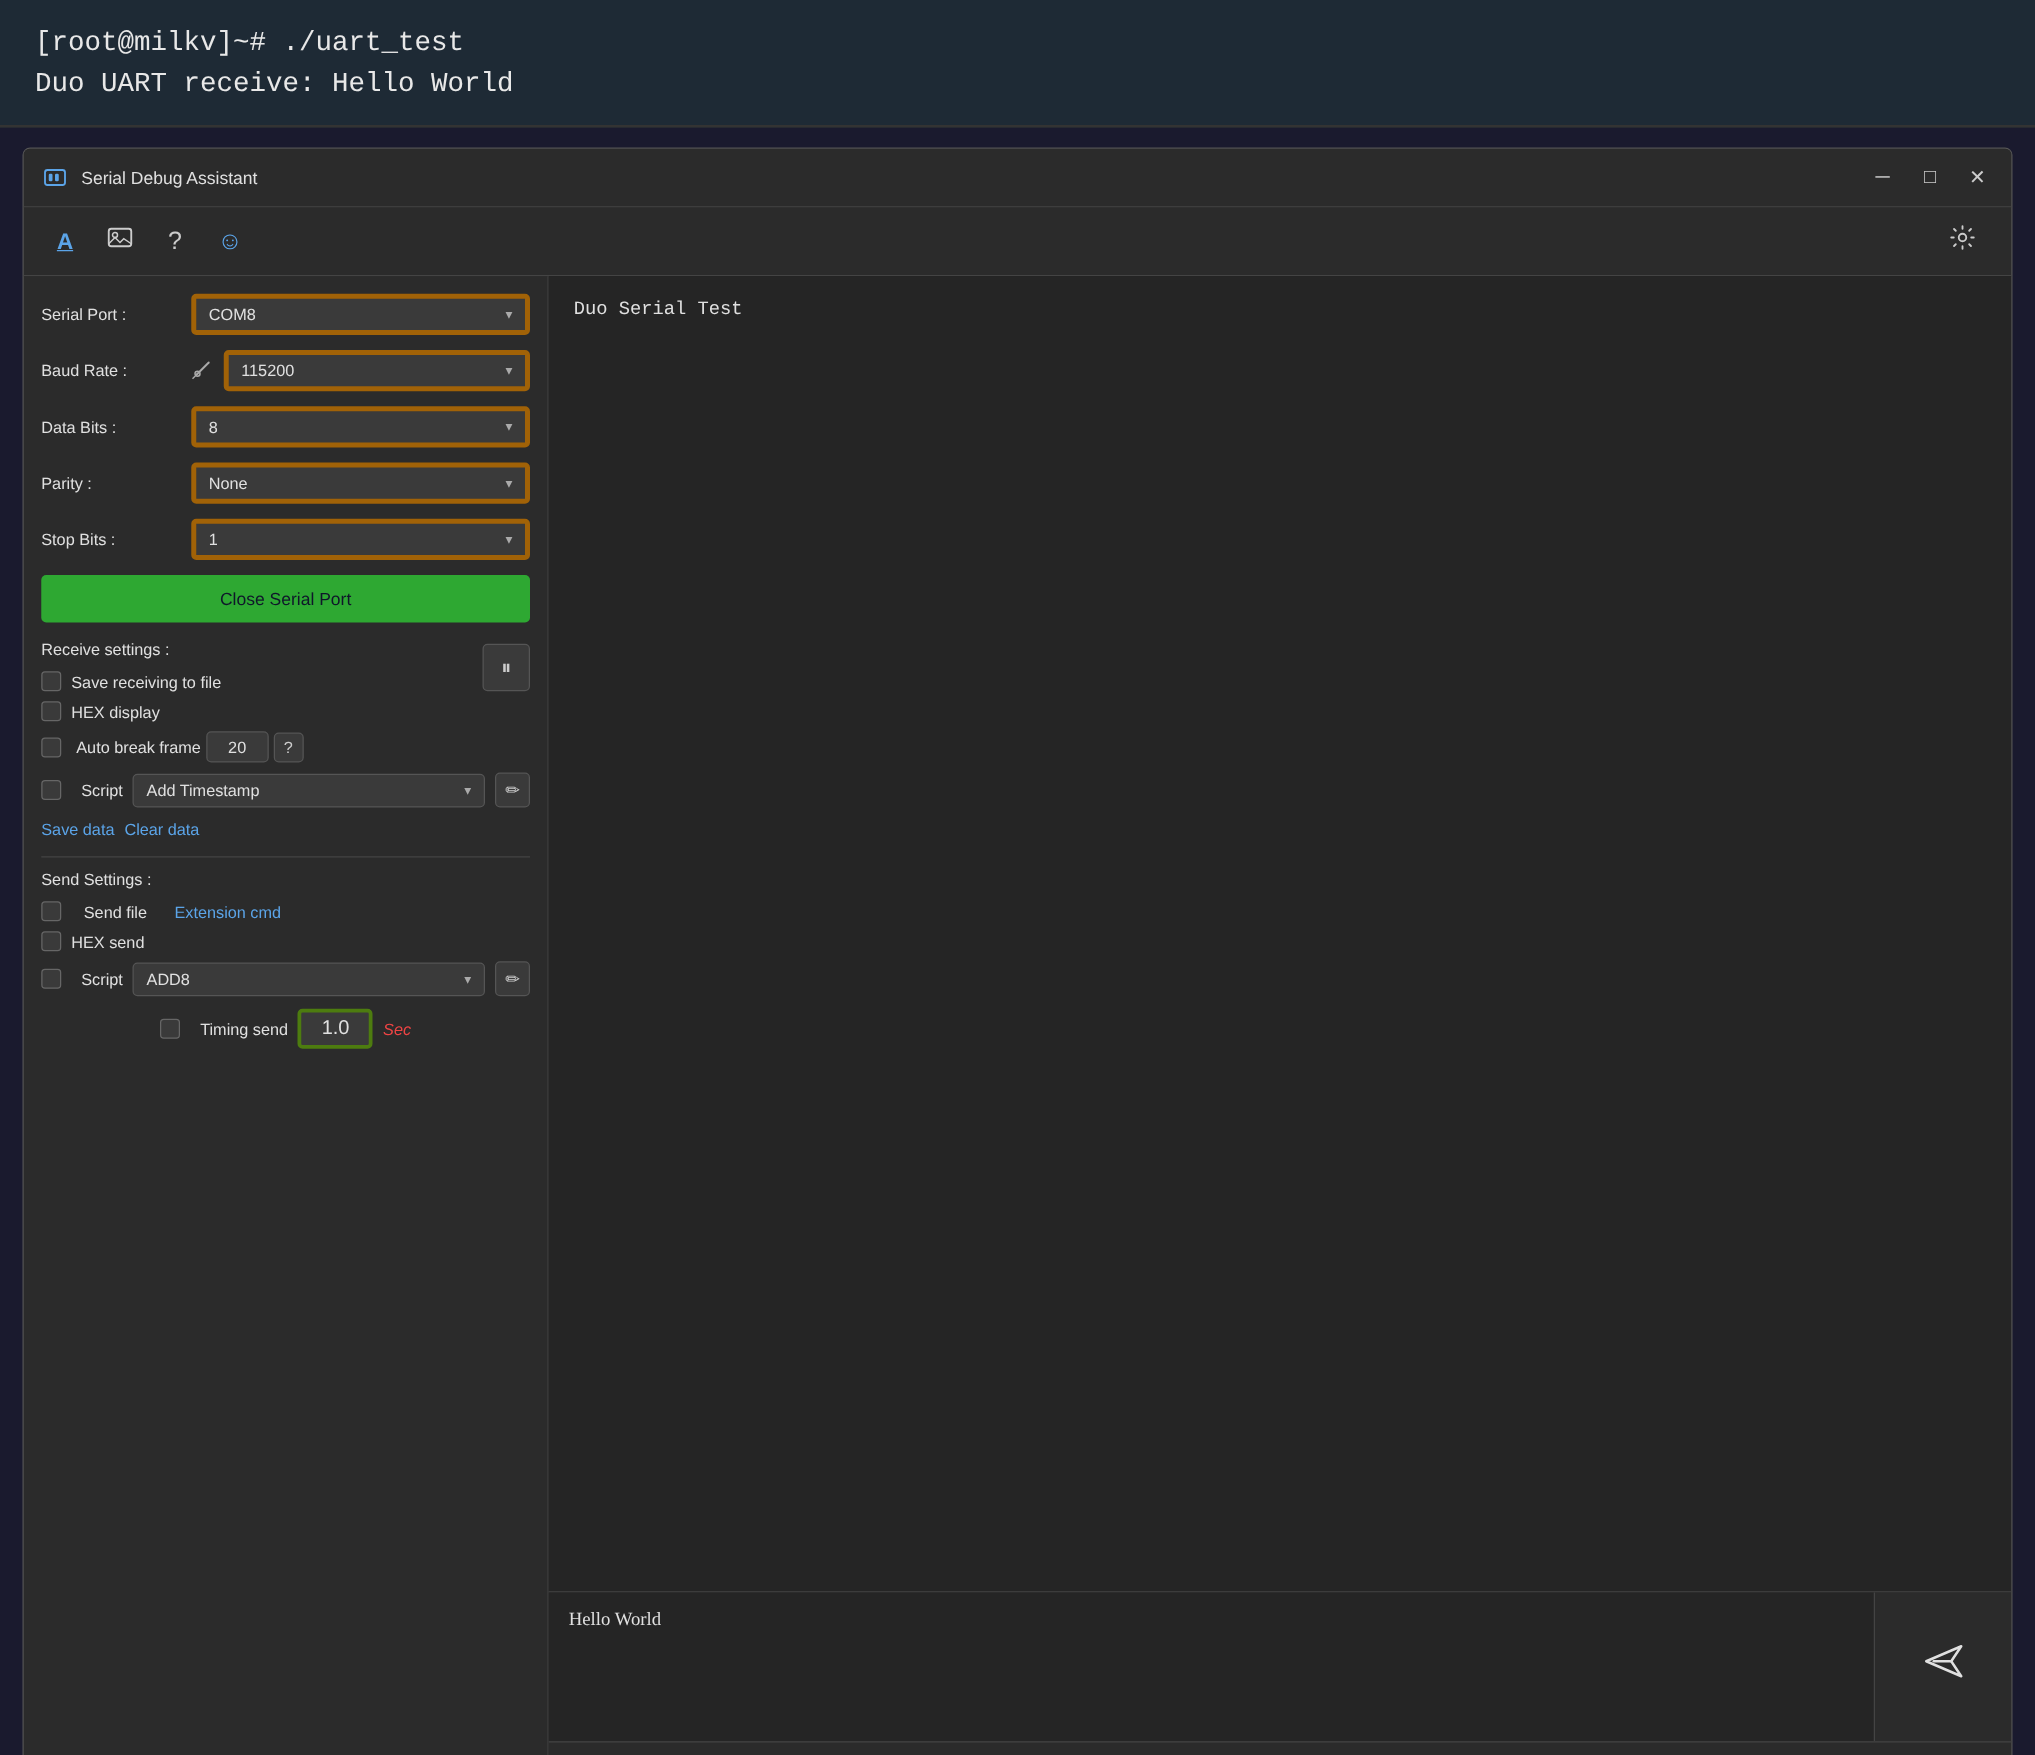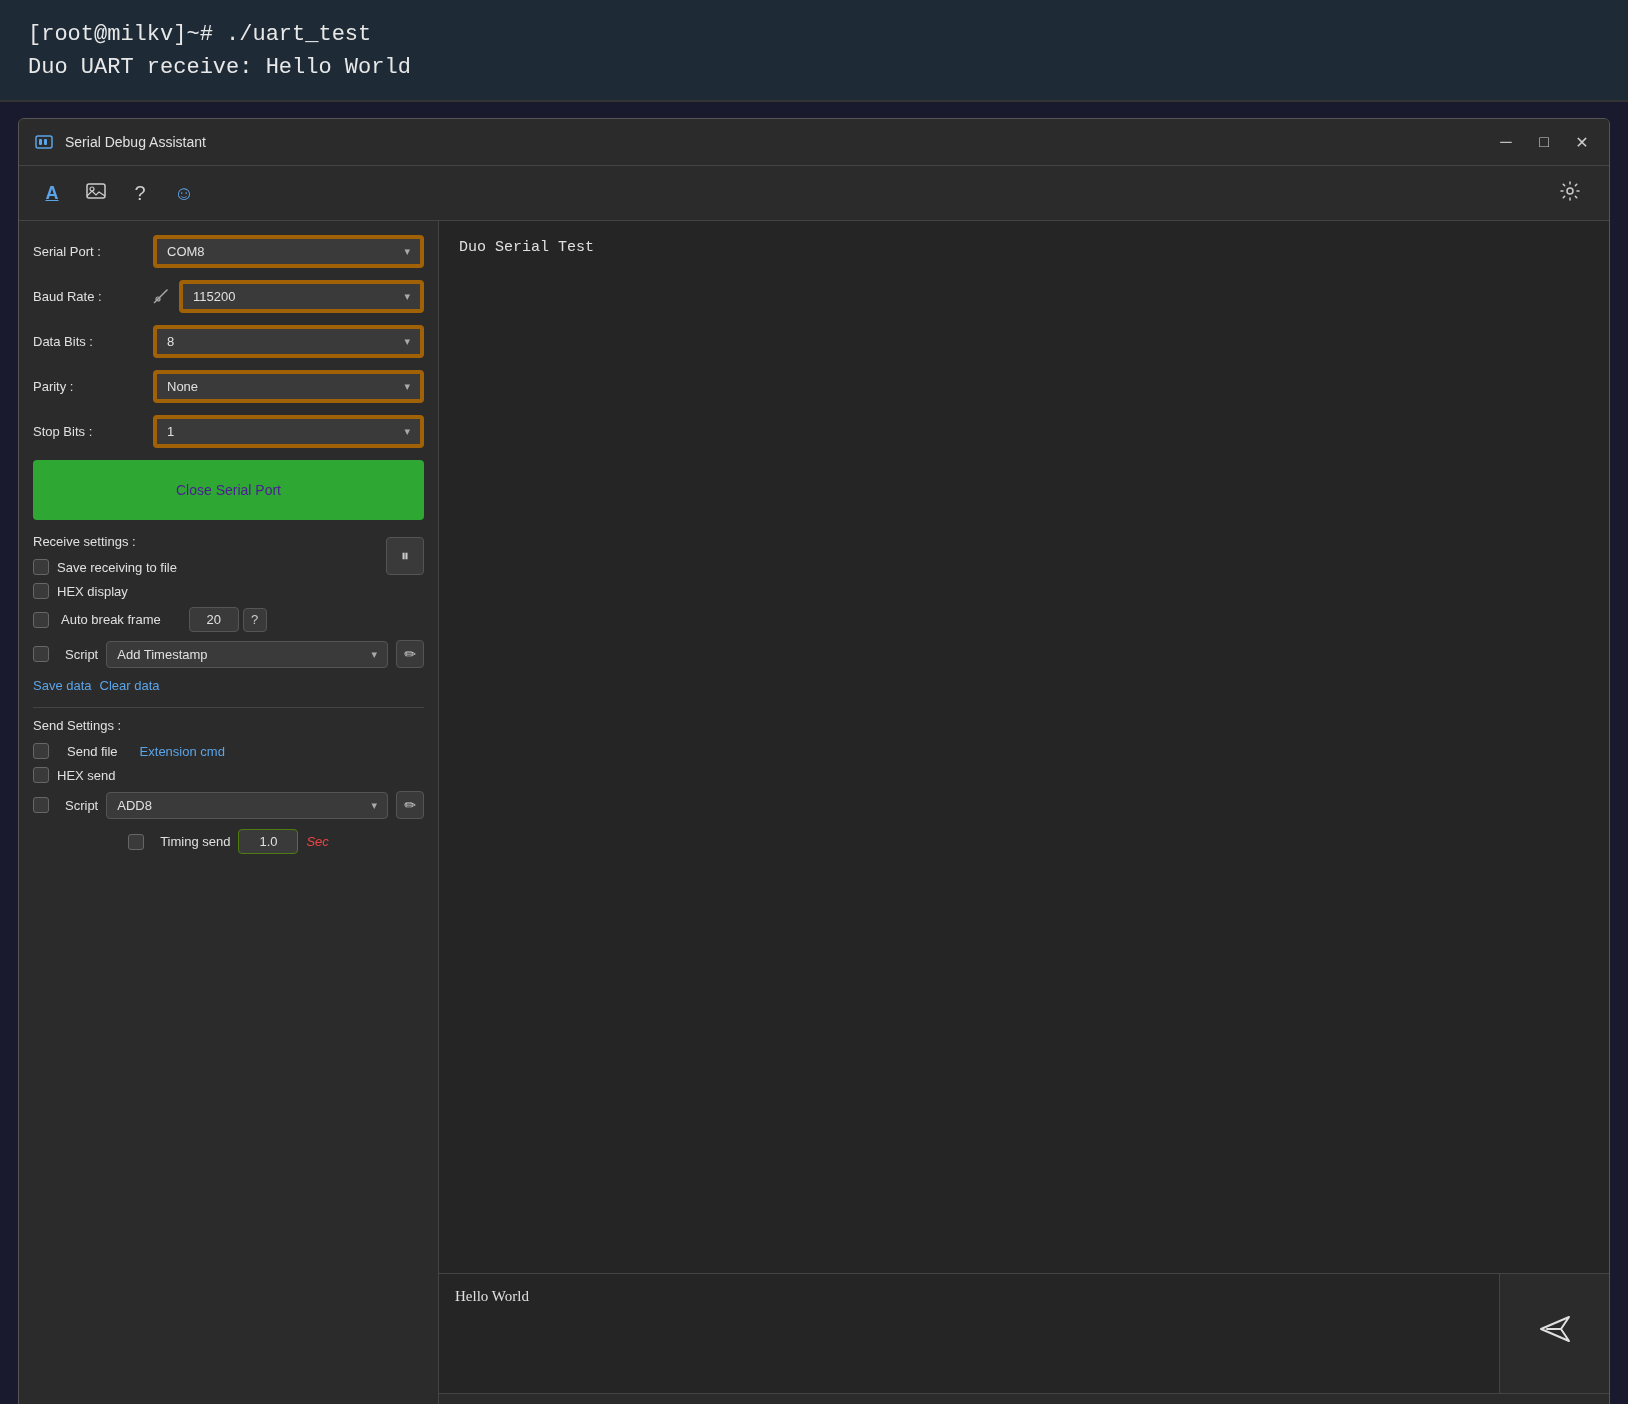--- a/index.html
+++ b/index.html
@@ -169,22 +169,22 @@
       color: #5ba4e8;
       border-color: #5ba4e8;
     }
 
     
     .close-serial-btn {
       width: 100%;
       background: #2ea832;
       border: none;
       border-radius: 4px;
-      color: #4c1d95;
-      padding: 22px;
+      color: #0f172a;
+      padding: 11px;
       font-size: 14px;
       font-weight: 500;
       cursor: pointer;
       margin-bottom: 14px;
       text-align: center;
     }
 
     
     .section-header {
       font-size: 13px;
@@ -242,21 +242,20 @@
     }
     .auto-break-input {
       background: #3a3a3a;
       border: 1px solid #555;
       border-radius: 4px;
       color: #e0e0e0;
       padding: 4px 8px;
       font-size: 13px;
       width: 50px;
       text-align: center;
-      margin-left: 24px;
     }
     .help-btn {
       background: #3a3a3a;
       border: 1px solid #555;
       border-radius: 4px;
       color: #ccc;
       width: 24px;
       height: 24px;
       display: flex;
       align-items: center;
@@ -330,25 +329,25 @@
 
     .timing-row {
       display: flex;
       align-items: center;
       gap: 8px;
       margin-bottom: 8px;
       justify-content: center;
     }
     .timing-input {
       background: #3a3a3a;
-      border: 1px solid #4d7c0f;
+      border: 3px solid #4d7c0f;
       border-radius: 4px;
       color: #e0e0e0;
       padding: 4px 8px;
-      font-size: 13px;
+      font-size: 16px;
       width: 60px;
       text-align: center;
     }
     .sec-label {
       color: #ef4444;
       font-size: 13px;
       font-style: italic;
     }
 
     

